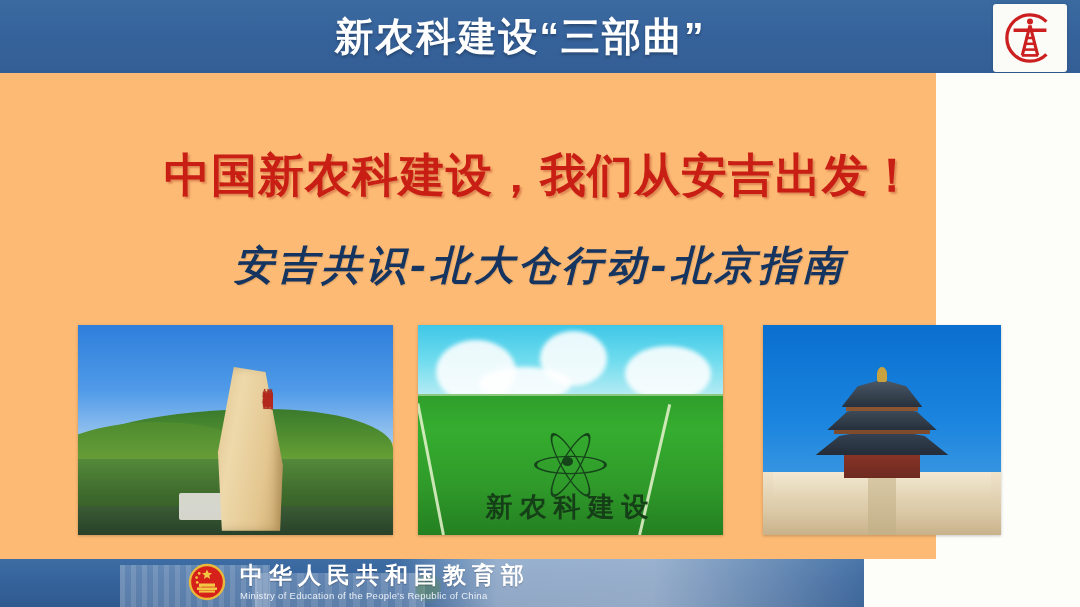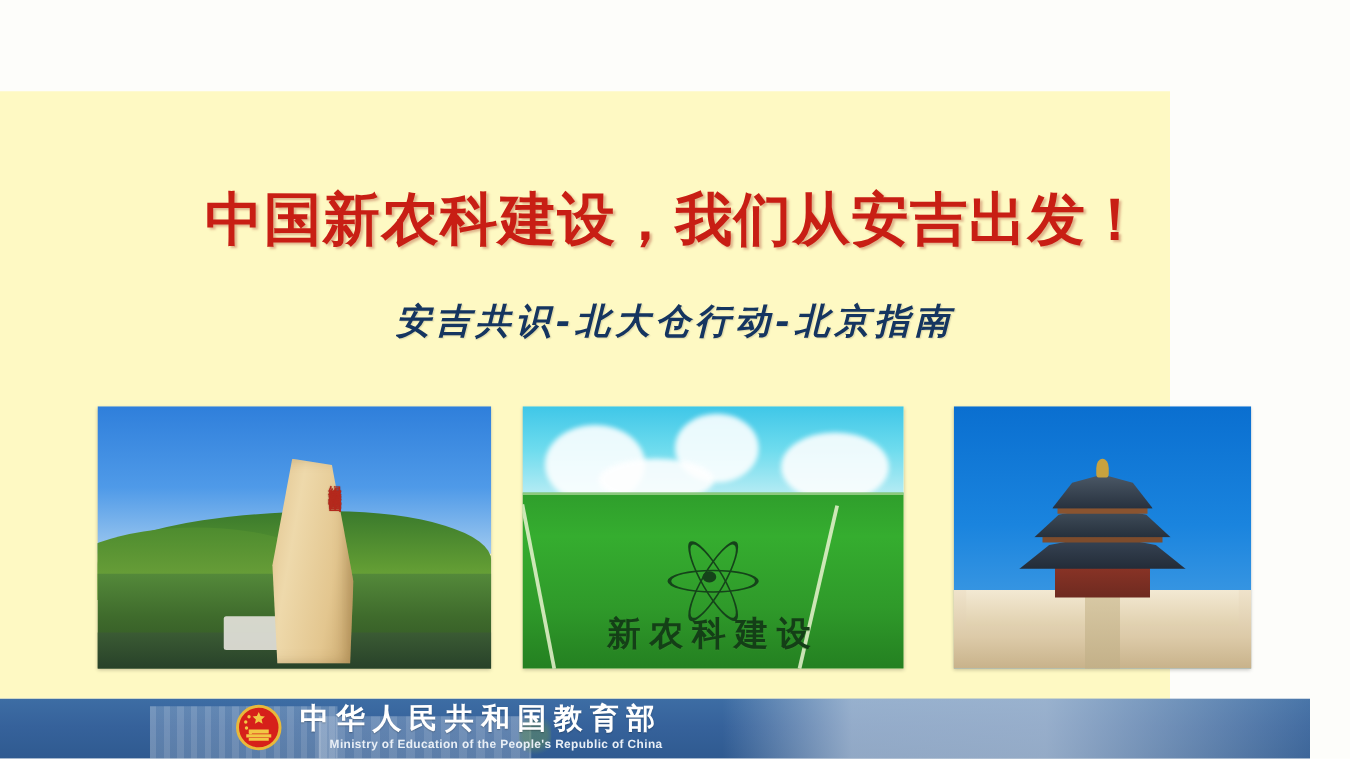--- a/index.html
+++ b/index.html
@@ -59,21 +59,21 @@
   }
   .logo-plate svg { display:block; }
 
   
   .stage {
     position: absolute;
     left: 0;
     top: 73px;
     width: 936px;
     height: 486px;
-    background: #fef9c3;
+    background: #fdba74;
   }
 
   .headline-red {
     position: absolute;
     left: 0;
     top: 72px;
     width: 1080px;
     text-align: center;
     color: #c81e14;
     font-size: 46px;
@@ -84,21 +84,21 @@
     font-family: "DejaVu Sans", "Liberation Sans", sans-serif;
   }
 
   .headline-blue {
     position: absolute;
     left: 0;
     top: 165px;
     width: 1080px;
     text-align: center;
     color: #153560;
-    font-size: 28px;
+    font-size: 40px;
     font-weight: bold;
     font-style: italic;
     letter-spacing: 4px;
     white-space: nowrap;
     font-family: "DejaVu Serif", "Liberation Serif", serif;
     text-shadow: 1px 1px 1px rgba(0,0,0,0.12);
   }
 
   
   .photo {
@@ -249,21 +249,21 @@
   .p3-finial {
     position:absolute; left:48%; bottom:73%; width:4%; height:7%;
     background:#c8a23e; border-radius:50% 50% 20% 20%;
   }
 
   
   .footer {
     position: absolute;
     left: 0;
     top: 559px;
-    width: 1048px;
+    width: 864px;
     height: 48px;
     background: linear-gradient(180deg,#3d6da4 0%, #36629b 45%, #2f5a90 100%);
     overflow: hidden;
   }
   .footer-photo-wash {
     position:absolute; right:0; top:0; width:470px; height:48px;
     background: linear-gradient(90deg, rgba(255,255,255,0) 0%, rgba(225,232,240,.55) 22%, rgba(210,220,232,.62) 55%, rgba(120,150,185,.2) 100%);
   }
   .footer-bldg {
     position:absolute; left:120px; top:6px; width:150px; height:42px;
@@ -297,25 +297,24 @@
     font-size:23px;
     font-weight:bold;
     letter-spacing:6px;
     font-family:"DejaVu Serif","Liberation Serif",serif;
     white-space:nowrap;
     text-shadow:0 1px 1px rgba(0,0,0,.25);
   }
   .moe-en {
     color:#e9eff6;
     font-size:9.5px;
-    font-weight:bold;
+    font-weight:normal;
     letter-spacing:.3px;
     margin-top:5px;
     white-space:nowrap;
-    text-align:right;
   }
 
   
   .watermark {
     position:absolute;
     right:18px;
     top:534px;
     display:flex;
     align-items:center;
     gap:7px;
@@ -330,20 +329,35 @@
     letter-spacing:1px;
     white-space:nowrap;
     font-family:"Liberation Sans","DejaVu Sans",sans-serif;
   }
 </style>
 </head>
 <body>
 
 <div class="slide">
 
+  <div class="header">
+    <div class="header-title">新农科建设“三部曲”</div>
+    <div class="logo-plate">
+      <svg width="58" height="58" viewBox="0 0 60 60" aria-hidden="true">
+        <path d="M47 13 A24 24 0 1 0 47 47" fill="none" stroke="#cc1f1f" stroke-width="3.4"></path>
+        <circle cx="30" cy="13" r="3.1" fill="#cc1f1f"></circle>
+        <line x1="13" y1="22" x2="47" y2="22" stroke="#cc1f1f" stroke-width="3.4"></line>
+        <path d="M30 17 L22 48 M30 17 L38 48" stroke="#cc1f1f" stroke-width="3.2" fill="none"></path>
+        <line x1="25.4" y1="30" x2="34.6" y2="30" stroke="#cc1f1f" stroke-width="2.6"></line>
+        <line x1="24" y1="36" x2="36" y2="36" stroke="#cc1f1f" stroke-width="2.6"></line>
+        <line x1="22.8" y1="42" x2="37.2" y2="42" stroke="#cc1f1f" stroke-width="2.6"></line>
+        <line x1="21.6" y1="48" x2="38.4" y2="48" stroke="#cc1f1f" stroke-width="2.8"></line>
+      </svg>
+    </div>
+  </div>
 
   <div class="stage">
 
     <div class="headline-red">中国新农科建设，我们从安吉出发！</div>
     <div class="headline-blue">安吉共识-北大仓行动-北京指南</div>
 
     <div class="photo" id="photo-1">
       <div class="p1-sky"></div>
       <div class="p1-hills"></div>
       <div class="p1-hills2"></div>

